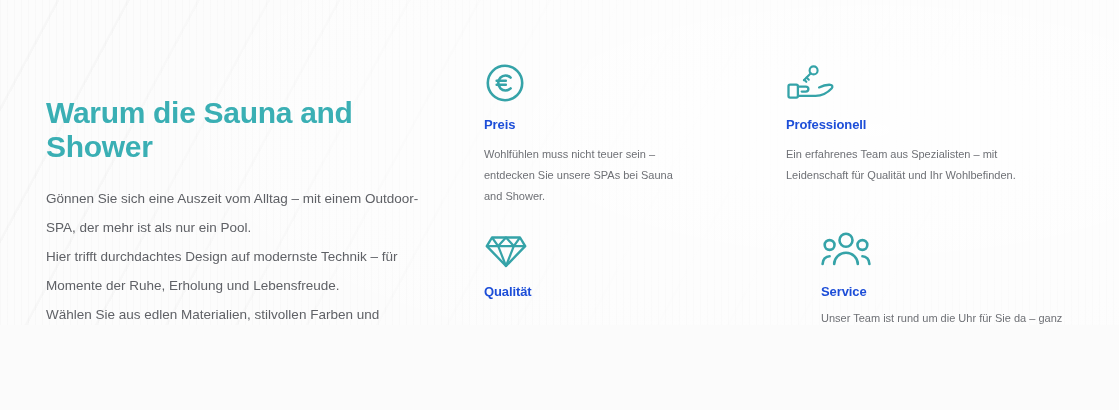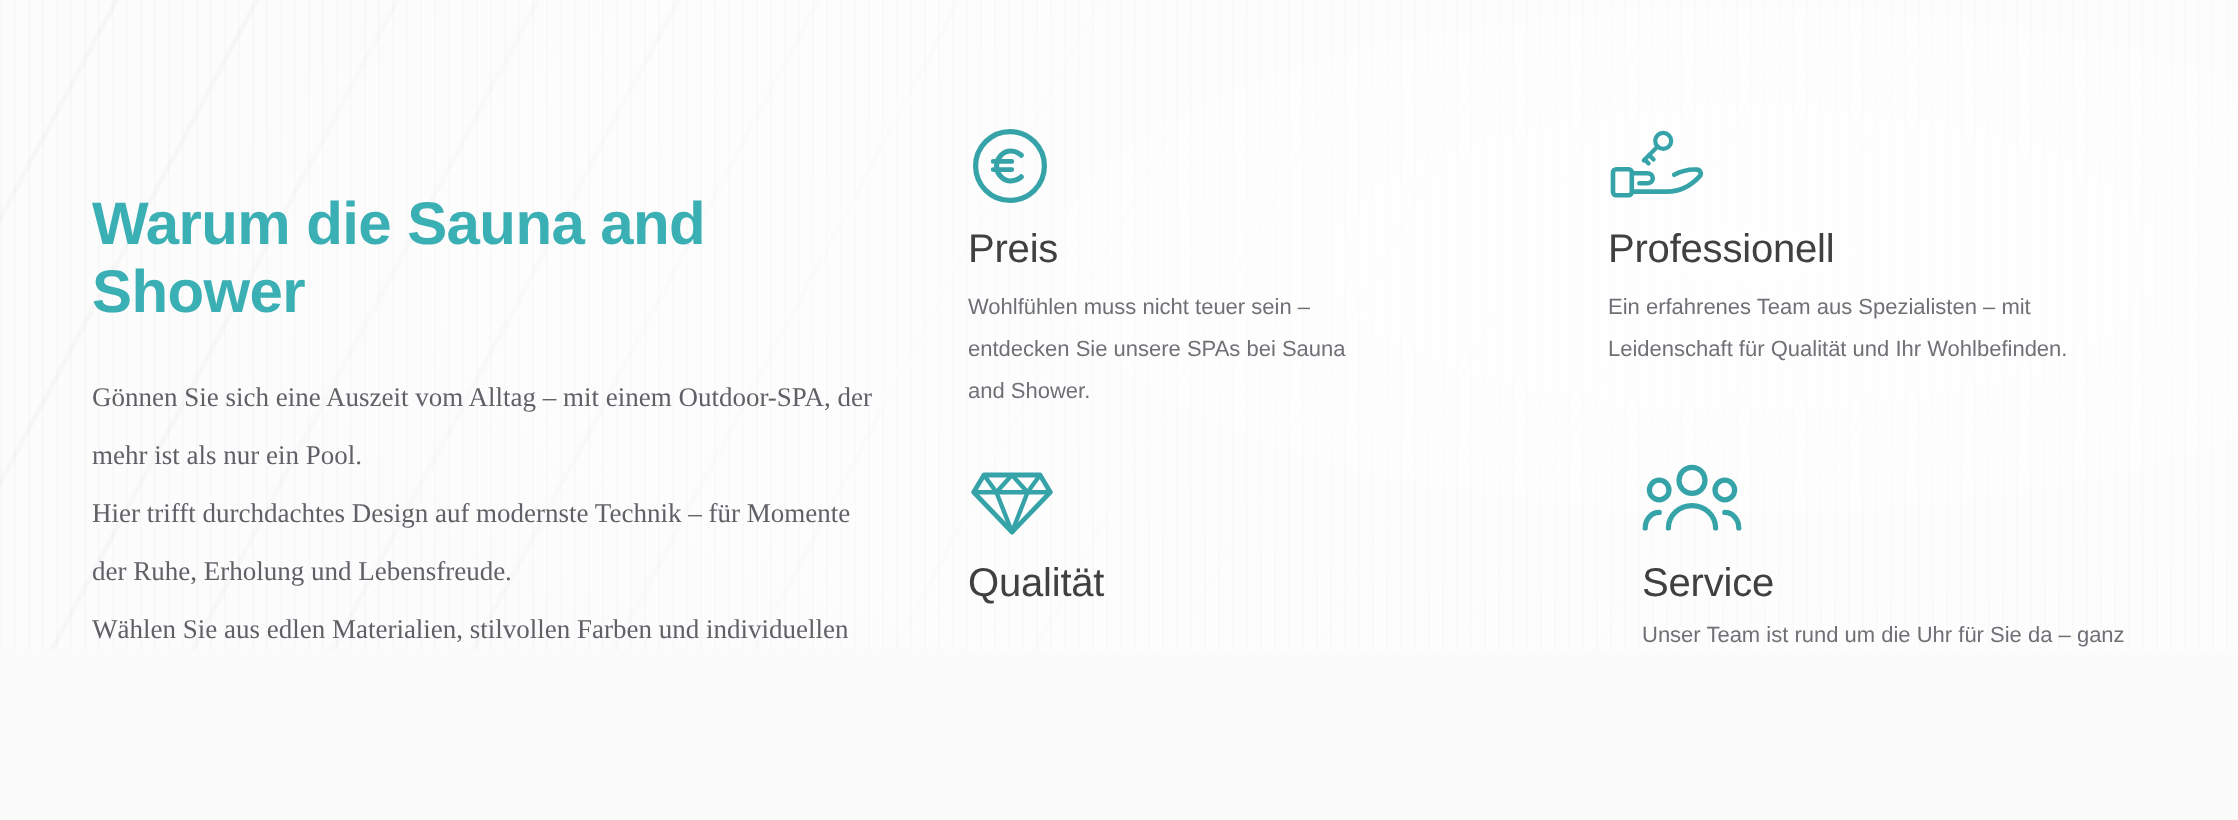--- a/index.html
+++ b/index.html
@@ -93,56 +93,55 @@
     margin: 20px 0 0 0;
     font-size: 13.5px;
     line-height: 29px;
     color: #5f6166;
     font-weight: 400;
     max-width: 392px;
   }
 
   .intro-body .para {
     display: block;
-    font-family: Liberation Serif, serif;
   }
 
   
   .features {
     position: absolute;
     left: 484px;
     top: 62px;
     width: 600px;
   }
 
   .feature {
     position: absolute;
   }
 
   .feature-preis          { left: 0px;   top: 0px;   width: 205px; }
-  .feature-professionell  { left: 320px; top: 0px;   width: 260px; }
+  .feature-professionell  { left: 302px; top: 0px;   width: 260px; }
   .feature-qualitaet      { left: 0px;   top: 167px; width: 205px; }
   .feature-service        { left: 317px; top: 167px; width: 245px; margin-left: 20px; }
 
   .feature-icon {
     display: block;
     height: 44px;
     margin-bottom: 10px;
     color: #35a3a8;
   }
   .feature-icon svg {
     display: block;
   }
 
   .feature-title {
     margin: 0 0 10px 0;
-    font-size: 20px;
+    font-size: 13px;
     line-height: 18px;
-    font-weight: 400;
-    color: #404040;
+    font-weight: 700;
+    color: #1d4ed8;
     letter-spacing: -0.1px;
   }
 
   .feature-text {
     margin: 0;
     font-size: 11px;
     color: #6e7075;
     font-weight: 400;
   }
 

